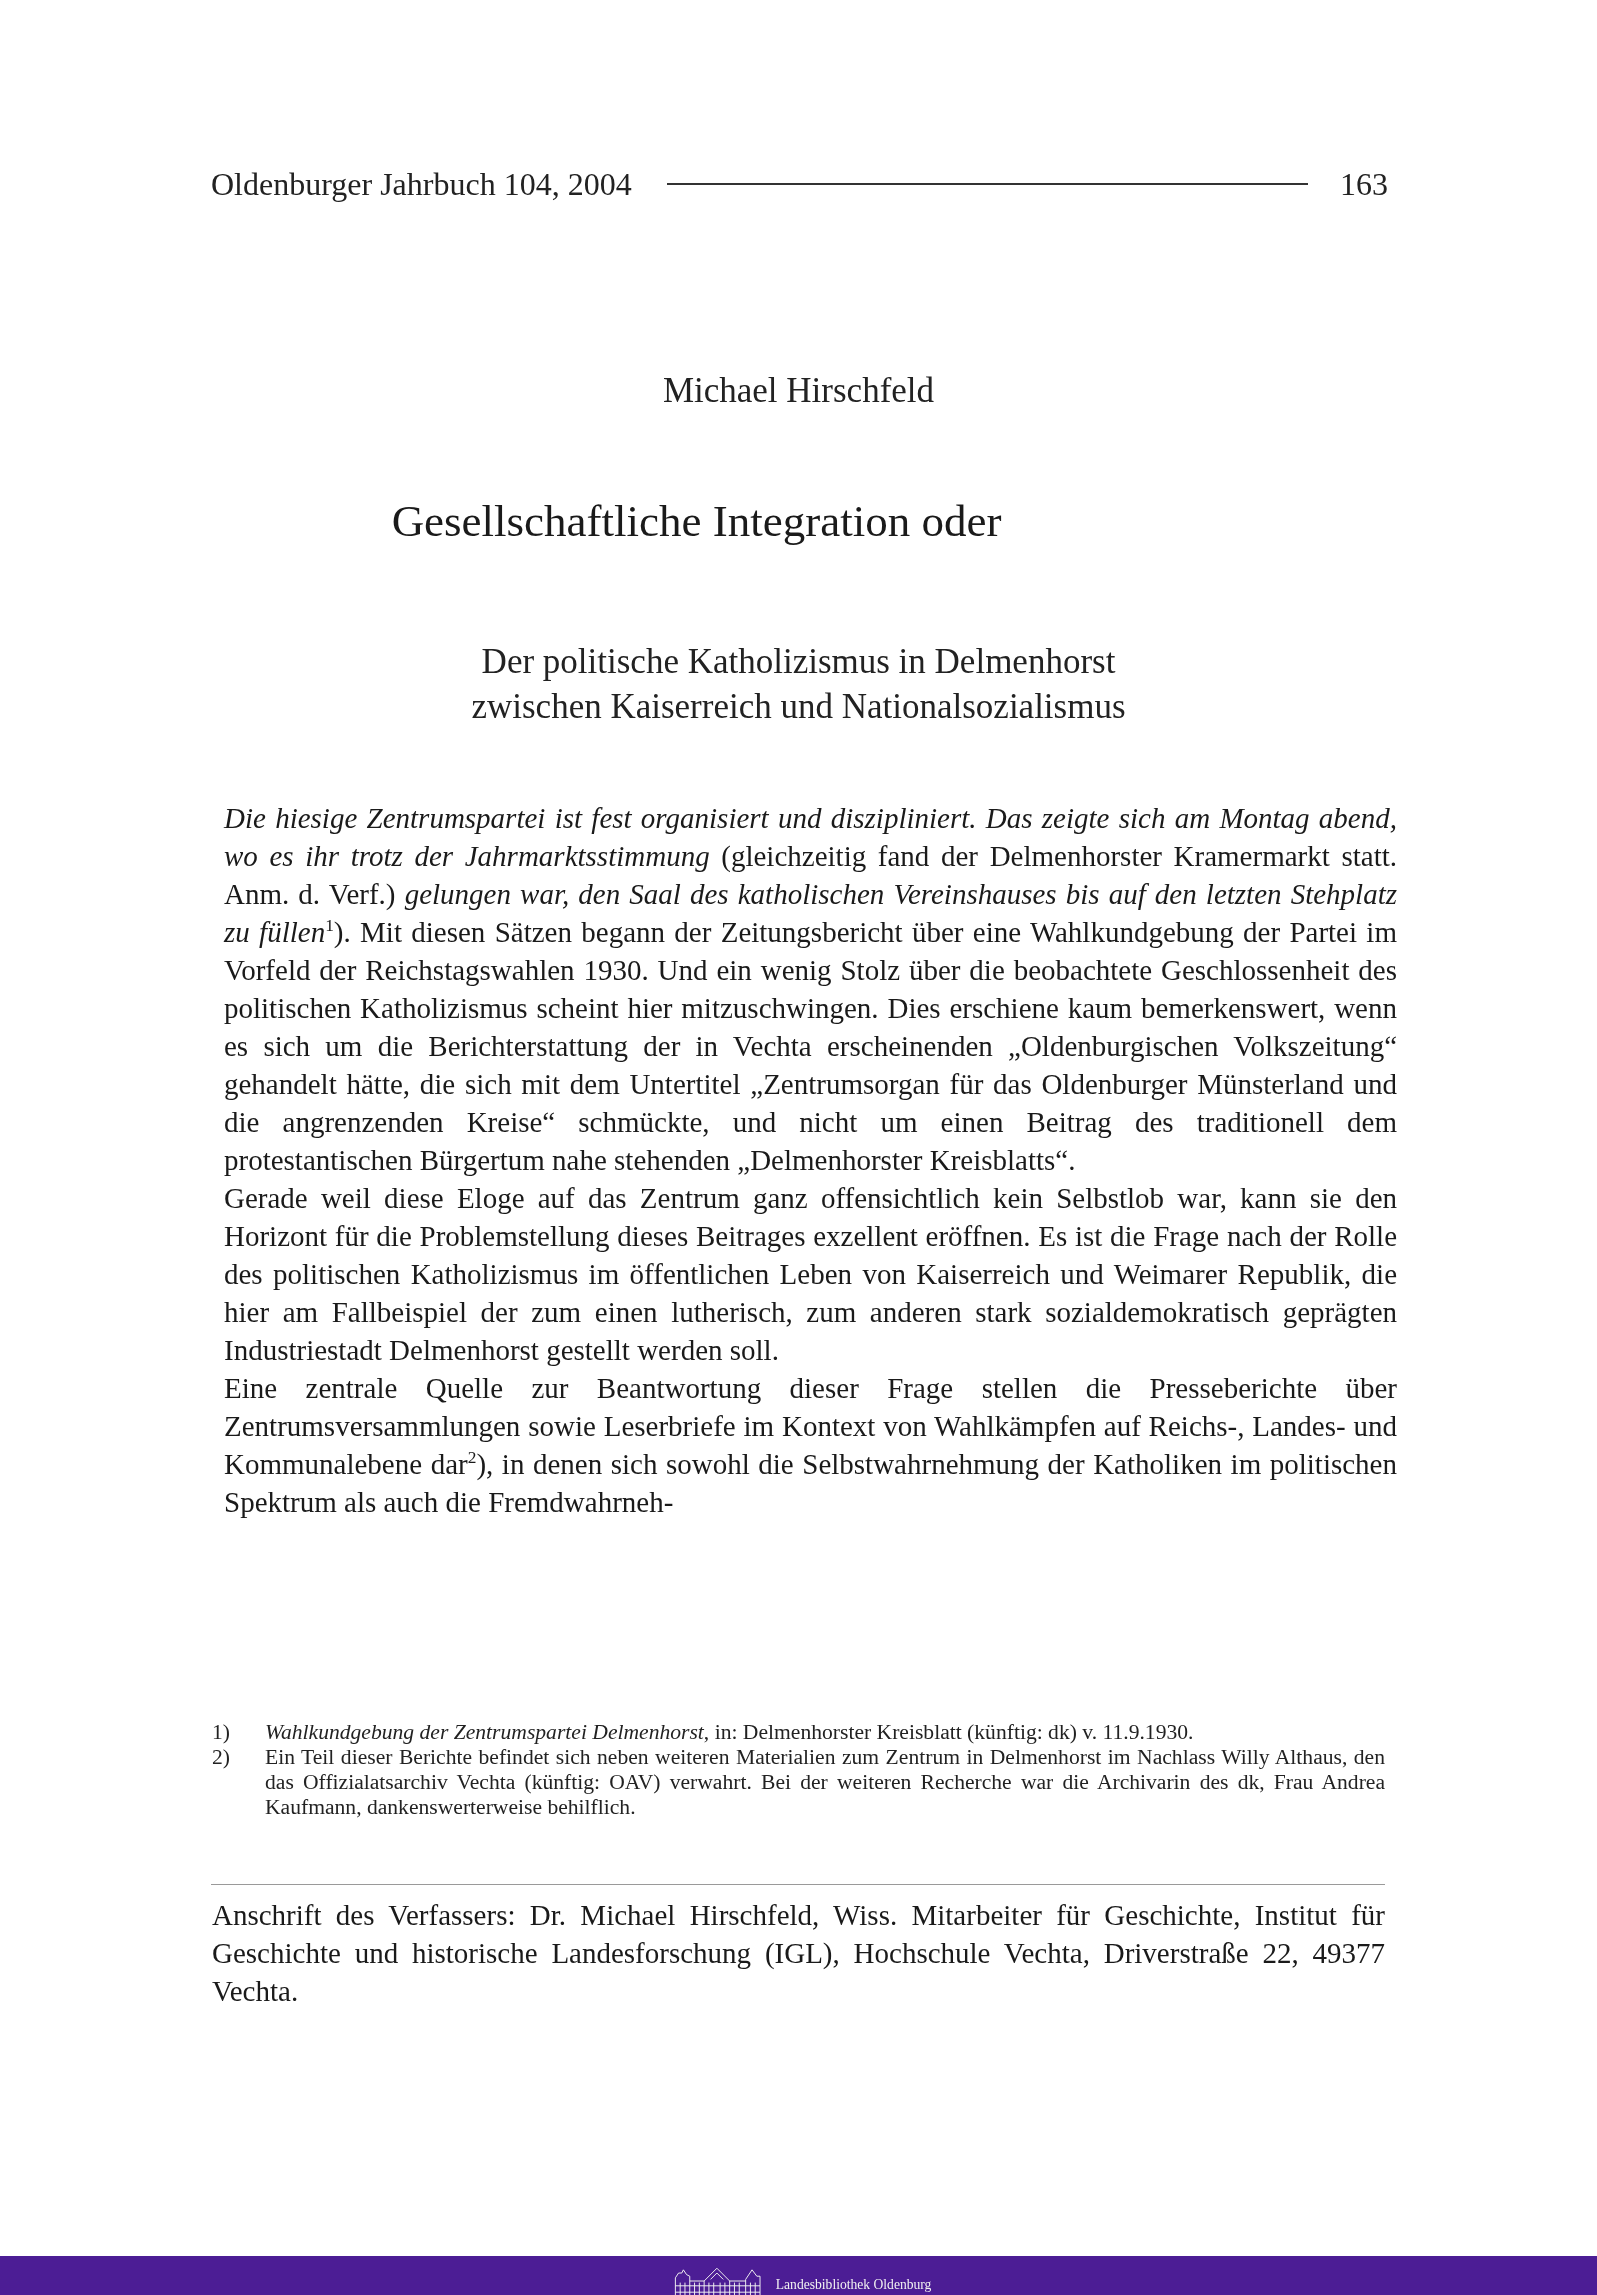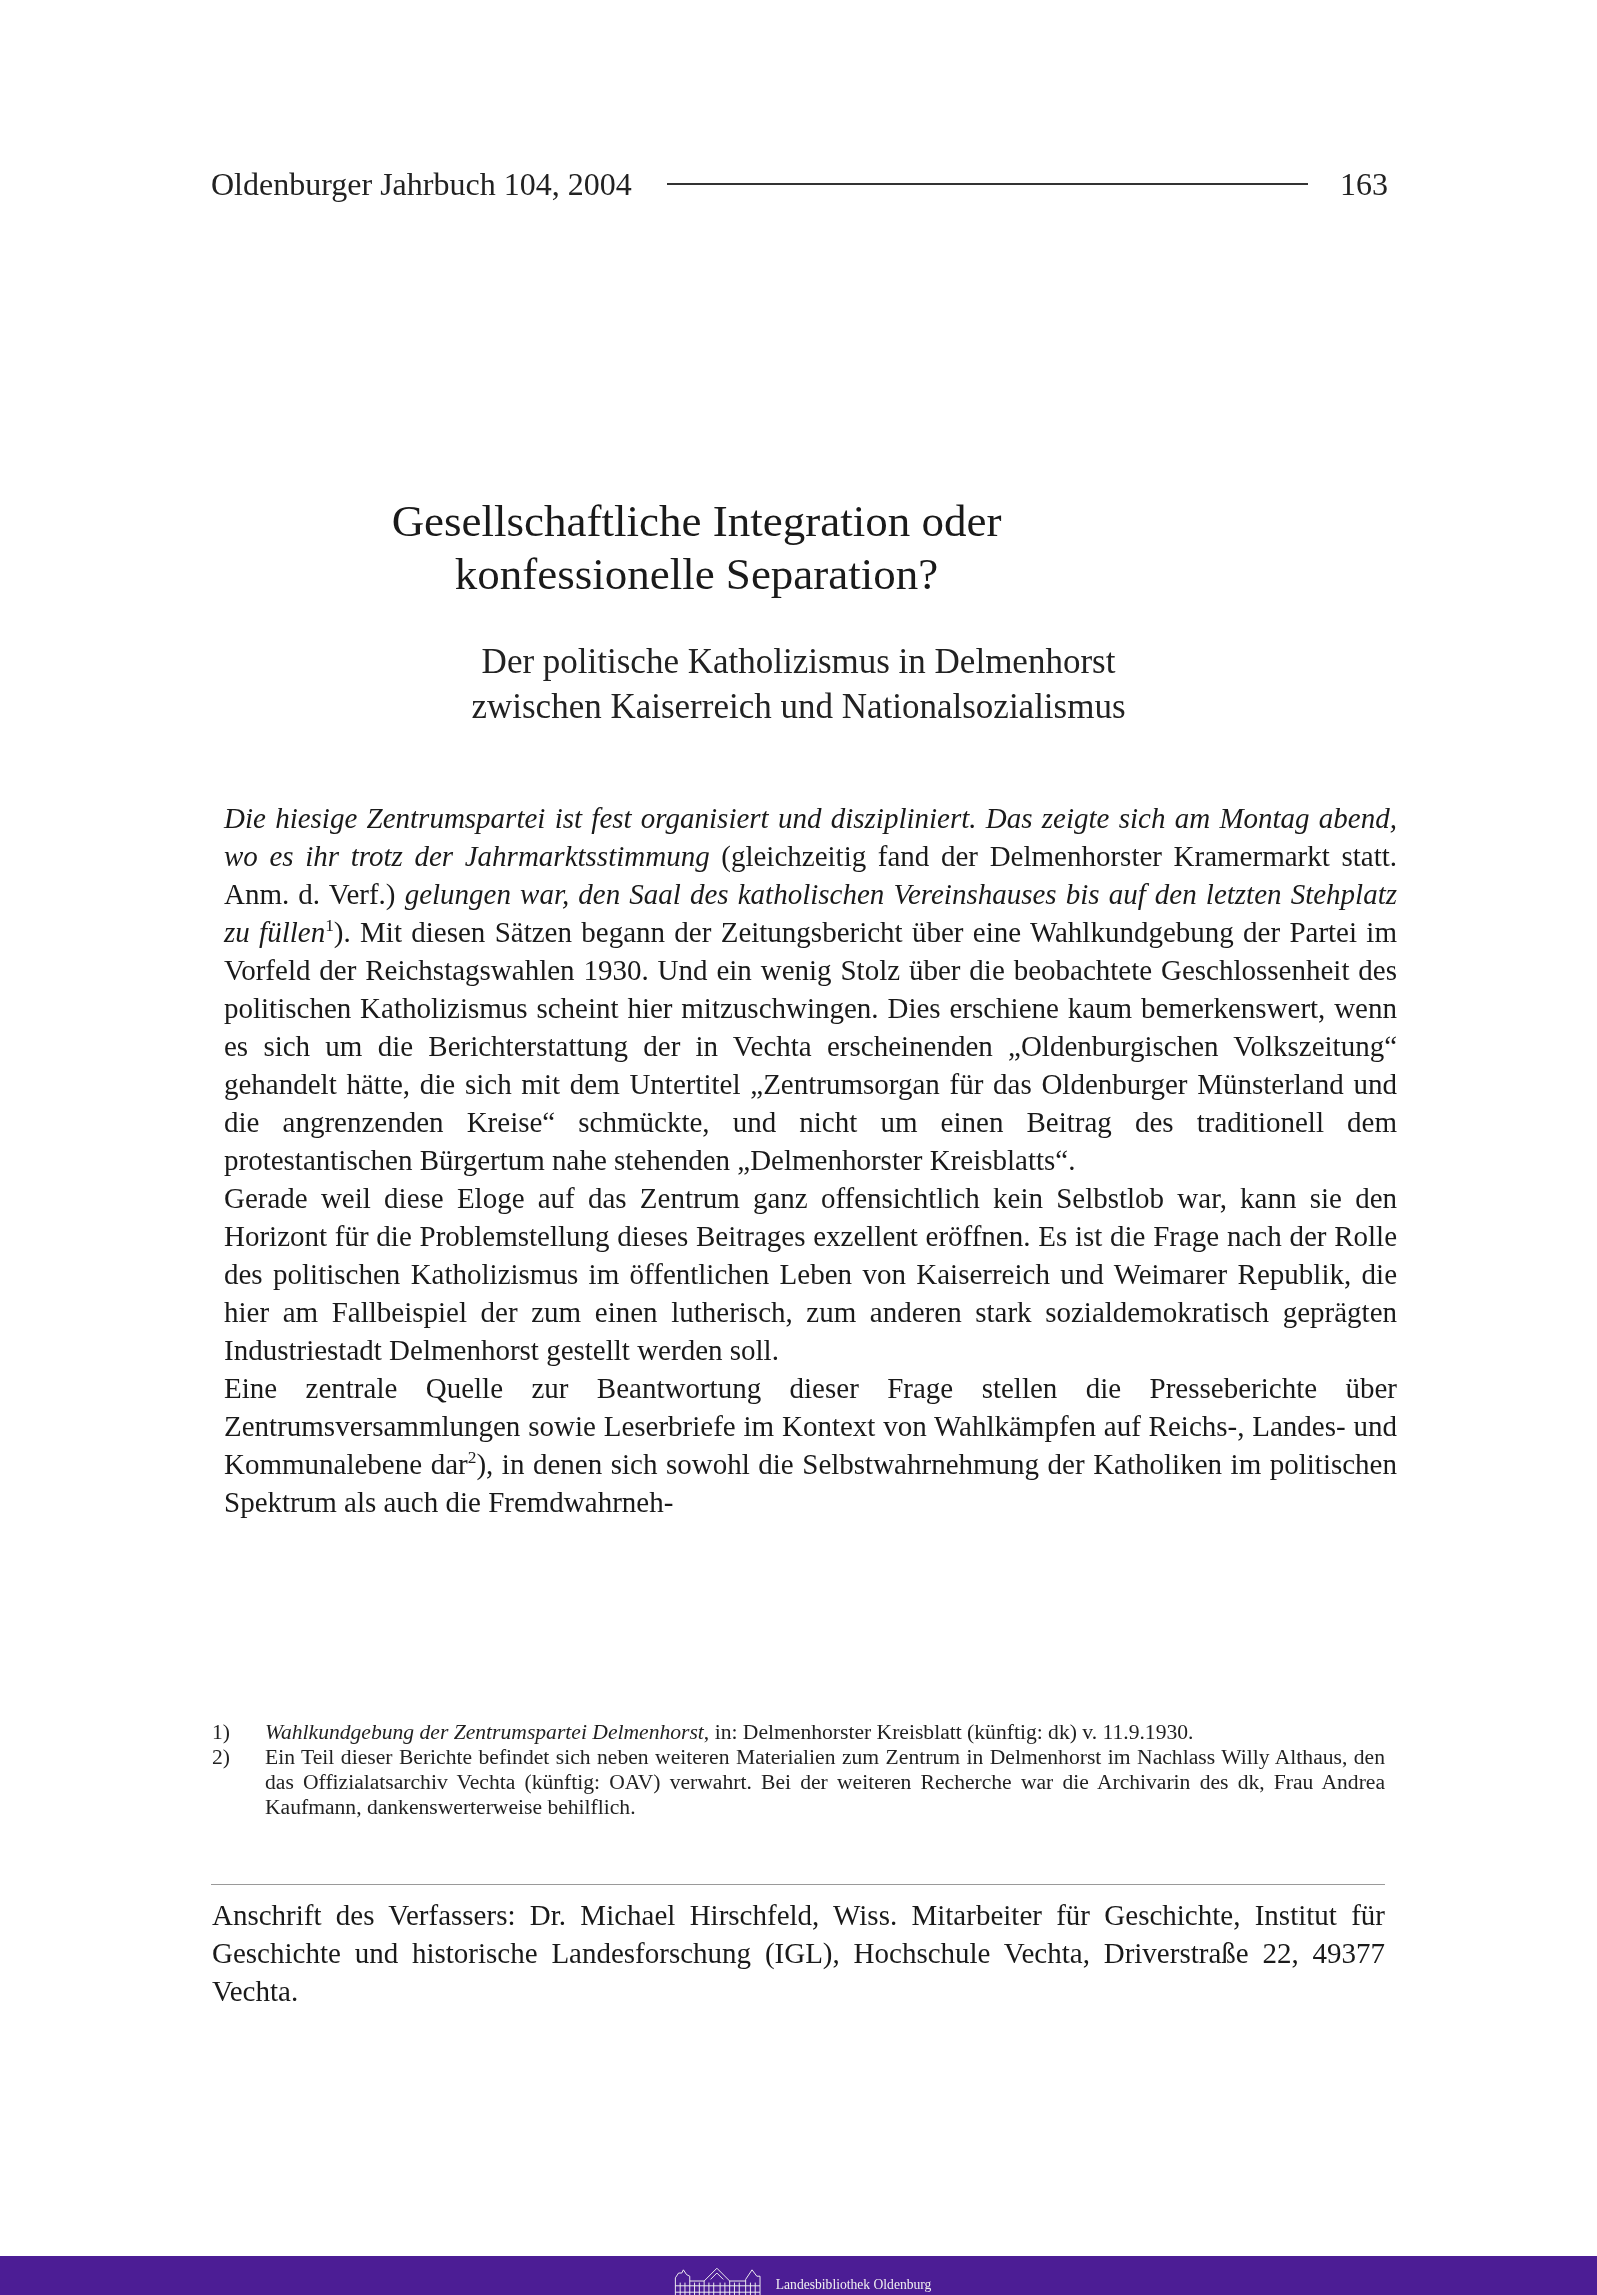--- a/index.html
+++ b/index.html
@@ -166,24 +166,24 @@
 <body>
 
 <div class="page">
 
   <div class="running-header">
     <span class="rh-journal">Oldenburger Jahrbuch 104, 2004</span>
     <span class="rh-rule"></span>
     <span class="rh-page">163</span>
   </div>
 
+  <div class="author">Michael Hirschfeld</div>
 
   <div class="title">
     <div>Gesellschaftliche Integration oder</div>
-    <div>konfessionelle Separation?</div>
   </div>
 
   <div class="subtitle">
     <div>Der politische Katholizismus in Delmenhorst</div>
     <div>zwischen Kaiserreich und Nationalsozialismus</div>
   </div>
 
   <div class="body-text">
     <p><em>Die hiesige Zentrumspartei ist fest organisiert und diszipliniert. Das zeigte sich am Montag abend, wo es ihr trotz der Jahrmarktsstimmung</em><span> (gleichzeitig fand der Delmenhorster Kramermarkt statt. Anm. d. Verf.) </span><em>gelungen war, den Saal des katholischen Vereinshauses bis auf den letzten Stehplatz zu füllen</em><sup>1</sup><span>). Mit diesen Sätzen begann der Zeitungsbericht über eine Wahlkundgebung der Partei im Vorfeld der Reichstagswahlen 1930. Und ein wenig Stolz über die beobachtete Geschlossenheit des politischen Katholizismus scheint hier mitzuschwingen. Dies erschiene kaum bemerkenswert, wenn es sich um die Berichterstattung der in Vechta erscheinenden „Oldenburgischen Volkszeitung“ gehandelt hätte, die sich mit dem Untertitel „Zentrumsorgan für das Oldenburger Münsterland und die angrenzenden Kreise“ schmückte, und nicht um einen Beitrag des traditionell dem protestantischen Bürgertum nahe stehenden „Delmenhorster Kreisblatts“.</span></p>
     <p>Gerade weil diese Eloge auf das Zentrum ganz offensichtlich kein Selbstlob war, kann sie den Horizont für die Problemstellung dieses Beitrages exzellent eröffnen. Es ist die Frage nach der Rolle des politischen Katholizismus im öffentlichen Leben von Kaiserreich und Weimarer Republik, die hier am Fallbeispiel der zum einen lutherisch, zum anderen stark sozialdemokratisch geprägten Industriestadt Delmenhorst gestellt werden soll.</p>

